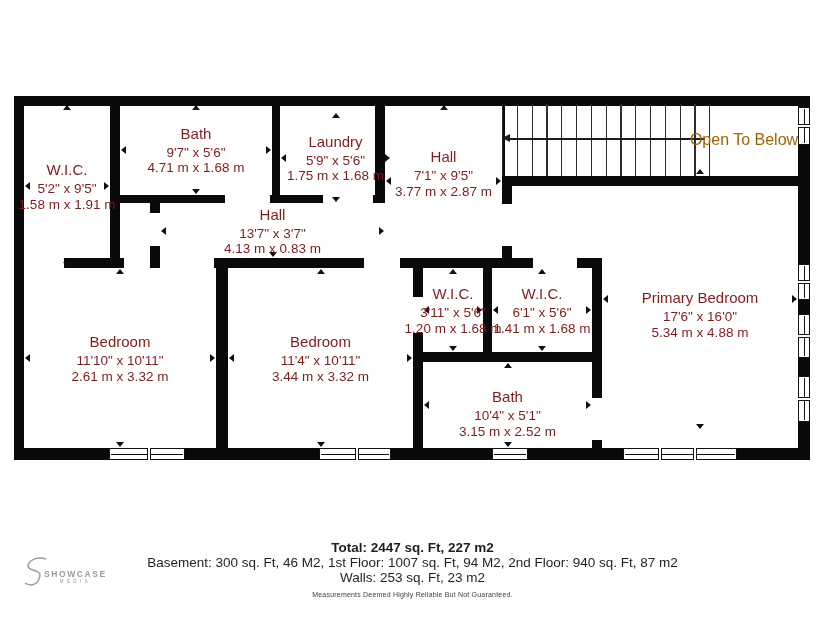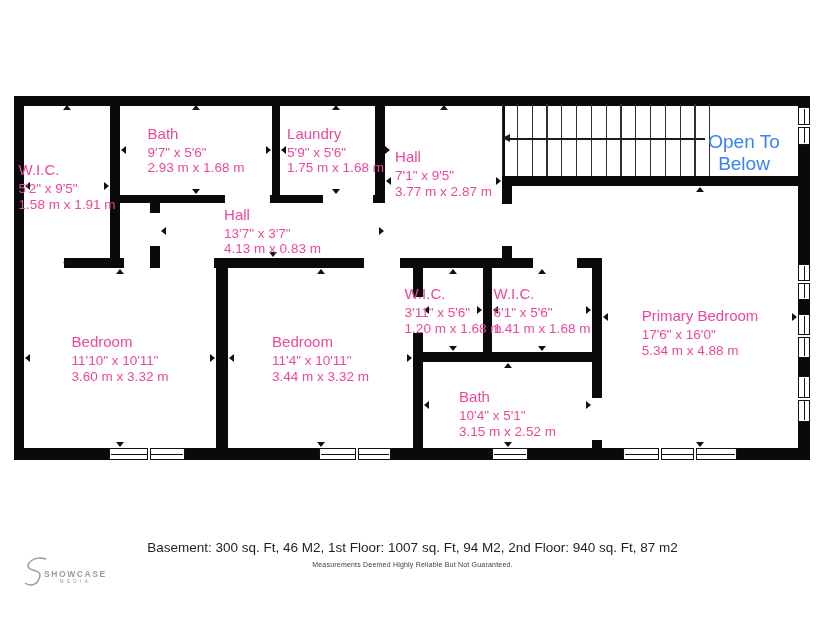--- a/index.html
+++ b/index.html
@@ -1,40 +1,40 @@
 <!DOCTYPE html>
 <html><head>
 <meta charset="utf-8">
 <style>
   html,body{margin:0;padding:0;background:#fff;}
   body{width:825px;height:619px;position:relative;overflow:hidden;
        font-family:"Liberation Sans","DejaVu Sans",sans-serif;}
   .plan{position:absolute;left:0;top:0;width:825px;height:619px;}
   .w{position:absolute;background:#0a0a0a;}
   .room{position:absolute;display:flex;align-items:center;justify-content:center;}
-  .lbl{color:#ec4899;white-space:nowrap;position:relative;z-index:3;}
+  .lbl{text-align:center;color:#7f1d1d;white-space:nowrap;position:relative;z-index:3;}
   .rname{font-size:15px;line-height:19px;margin-bottom:2px;}
   .rdim{font-size:13.5px;line-height:15.5px;}
   .ar{position:absolute;width:0;height:0;z-index:2;}
   .ar.u{left:50%;top:1px;transform:translateX(-50%);border-left:4px solid transparent;border-right:4px solid transparent;border-bottom:5px solid #111;}
   .ar.d{left:50%;bottom:1px;transform:translateX(-50%);border-left:4px solid transparent;border-right:4px solid transparent;border-top:5px solid #111;}
   .ar.l{top:50%;left:1px;transform:translateY(-50%);border-top:4px solid transparent;border-bottom:4px solid transparent;border-right:5px solid #111;}
   .ar.r{top:50%;right:1px;transform:translateY(-50%);border-top:4px solid transparent;border-bottom:4px solid transparent;border-left:5px solid #111;}
   .win{position:absolute;background:#fff;border:1.5px solid #111;box-sizing:border-box;z-index:2;}
   .win .cl{position:absolute;left:1px;right:1px;top:50%;height:1px;margin-top:-0.5px;background:#111;}
   .win .cv{position:absolute;top:1px;bottom:1px;left:50%;width:1px;margin-left:-0.5px;background:#111;}
   .win .mv{position:absolute;top:-1px;bottom:-1px;width:4px;background:#fff;border-left:1.5px solid #111;border-right:1.5px solid #111;box-sizing:border-box;}
   .win .mh{position:absolute;left:-1px;right:-1px;height:4px;background:#fff;border-top:1.5px solid #111;border-bottom:1.5px solid #111;box-sizing:border-box;}
   .treads{position:absolute;left:502px;top:104px;width:222px;height:72px;
           background:repeating-linear-gradient(90deg,#2e2e2e 0 1.2px,transparent 1.2px 14.8px);}
   .sline{position:absolute;left:509px;top:138px;width:196px;height:1.5px;background:#1c1c1c;}
   .shead{position:absolute;left:502px;top:134px;width:0;height:0;
          border-top:4.5px solid transparent;border-bottom:4.5px solid transparent;border-right:8px solid #1c1c1c;}
   .otb{position:absolute;left:688px;top:131px;width:112px;text-align:center;
-       font-size:19px;color:#3b82f6;z-index:3;}
+       font-size:16px;color:#a16207;z-index:3;}
   .footer{position:absolute;left:0;top:540px;width:825px;text-align:center;color:#1f1f1f;}
   .f1{font-size:13.5px;font-weight:bold;line-height:15px;}
   .fl{font-size:13.5px;line-height:15px;}
   .fd{font-size:7px;color:#3d3d3d;margin-top:6px;letter-spacing:0.2px;}
   .logo{position:absolute;left:22px;top:556px;display:flex;align-items:center;color:#9b9b9b;}
   .logo .txt{margin-left:-6px;margin-top:6px;}
   .lbrand{font-size:8.5px;letter-spacing:1.6px;font-weight:bold;line-height:9px;}
   .lsub{font-size:4.5px;letter-spacing:3.4px;text-align:center;line-height:6px;}
 </style>
 </head>
@@ -123,25 +123,25 @@
   </div>
 
   <div class="room" style="left:120px;top:104px;width:152px;height:91px">
     <span class="ar u"></span>
       <span class="ar d"></span>
       <span class="ar l"></span>
       <span class="ar r"></span>
     <div class="lbl">
         <div class="rname">Bath</div>
         <div class="rdim">9'7" x 5'6"</div>
-        <div class="rdim">2.93 m x 1.68 m</div>
-      </div>
-  </div>
-
-  <div class="room" style="left:280px;top:104px;width:111px;height:91px">
+        <div class="rdim">4.71 m x 1.68 m</div>
+      </div>
+  </div>
+
+  <div class="room" style="left:280px;top:112px;width:111px;height:91px">
     <span class="ar u"></span>
       <span class="ar d"></span>
       <span class="ar l"></span>
       <span class="ar r"></span>
     <div class="lbl">
         <div class="rname">Laundry</div>
         <div class="rdim">5'9" x 5'6"</div>
         <div class="rdim">1.75 m x 1.68 m</div>
       </div>
   </div>
@@ -169,21 +169,21 @@
   </div>
 
   <div class="room" style="left:24px;top:268px;width:192px;height:180px">
     <span class="ar u"></span>
       <span class="ar d"></span>
       <span class="ar l"></span>
       <span class="ar r"></span>
     <div class="lbl">
         <div class="rname">Bedroom</div>
         <div class="rdim">11'10" x 10'11"</div>
-        <div class="rdim">3.60 m x 3.32 m</div>
+        <div class="rdim">2.61 m x 3.32 m</div>
       </div>
   </div>
 
   <div class="room" style="left:228px;top:268px;width:185px;height:180px">
     <span class="ar u"></span>
       <span class="ar d"></span>
       <span class="ar l"></span>
       <span class="ar r"></span>
     <div class="lbl">
         <div class="rname">Bedroom</div>
@@ -221,36 +221,38 @@
       <span class="ar d"></span>
       <span class="ar l"></span>
       <span class="ar r"></span>
     <div class="lbl" style="transform:translateY(8px)">
         <div class="rname">Bath</div>
         <div class="rdim">10'4" x 5'1"</div>
         <div class="rdim">3.15 m x 2.52 m</div>
       </div>
   </div>
 
-  <div class="room" style="left:602px;top:186px;width:196px;height:262px">
+  <div class="room" style="left:602px;top:168px;width:196px;height:262px">
     <span class="ar u"></span>
       <span class="ar d"></span>
       <span class="ar l"></span>
       <span class="ar r"></span>
     <div class="lbl" style="transform:translateY(15px)">
         <div class="rname">Primary Bedroom</div>
         <div class="rdim">17'6" x 16'0"</div>
         <div class="rdim">5.34 m x 4.88 m</div>
       </div>
   </div>
 
 </div>
 
 <div class="footer">
+  <div class="f1">Total: 2447 sq. Ft, 227 m2</div>
   <div class="fl">Basement: 300 sq. Ft, 46 M2, 1st Floor: 1007 sq. Ft, 94 M2, 2nd Floor: 940 sq. Ft, 87 m2</div>
+  <div class="fl">Walls: 253 sq. Ft, 23 m2</div>
   <div class="fd">Measurements Deemed Highly Reliable But Not Guaranteed.</div>
 </div>
 
 <div class="logo">
   <span>
     <svg width="28" height="32" viewBox="0 0 28 32">
         <path d="M24,3 C12,-1 3,8 7,12 C11,16 21,13 17,23 C14,30 7,30 3,27" fill="none" stroke="#9b9b9b" stroke-width="1.5"></path>
       </svg>
   </span>
   <span class="txt">

